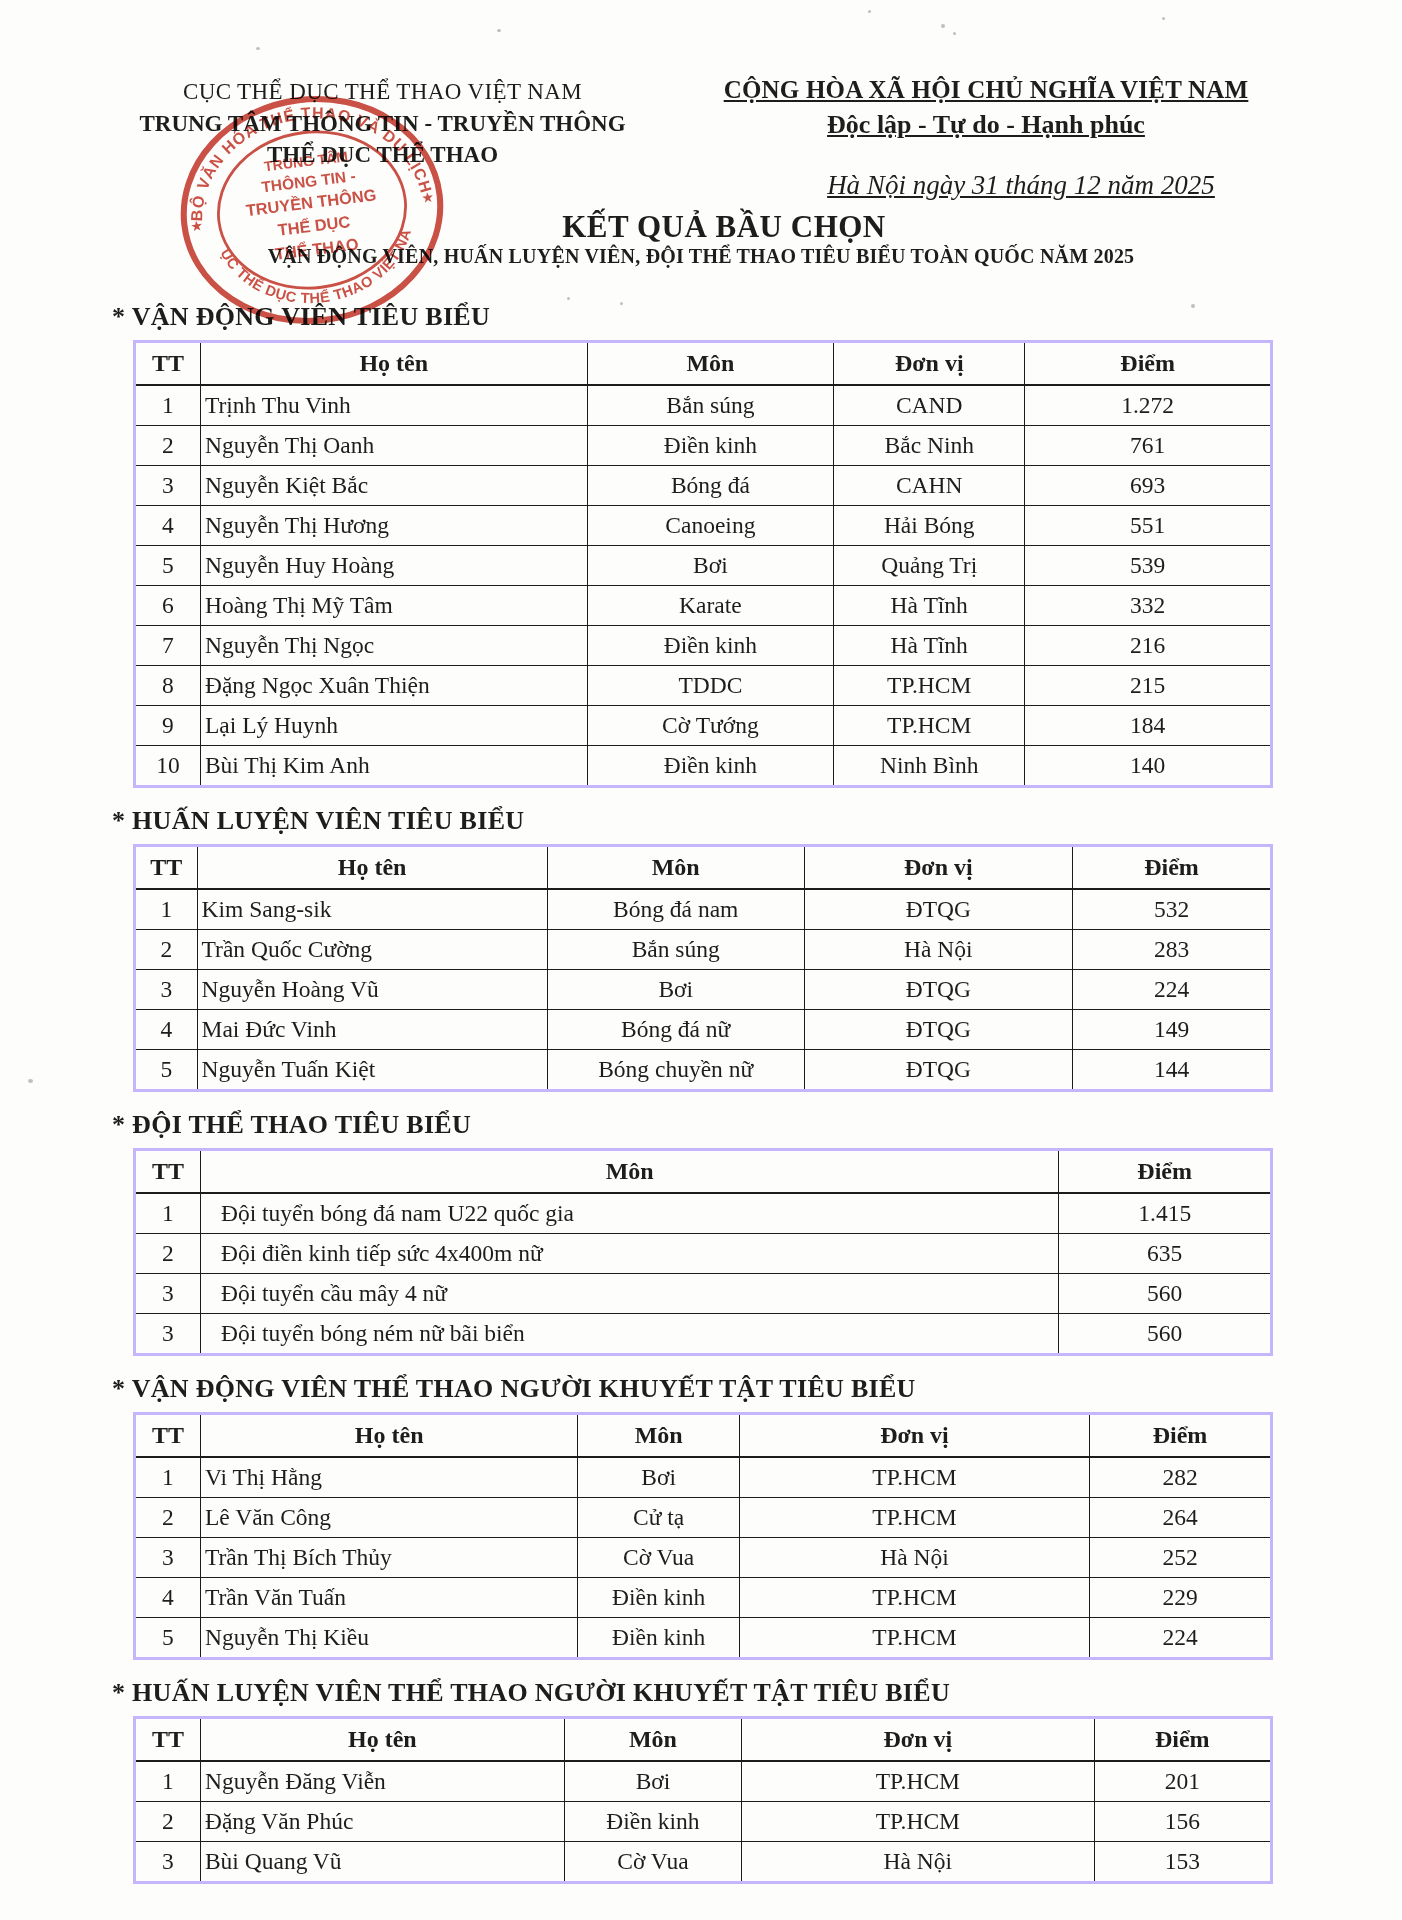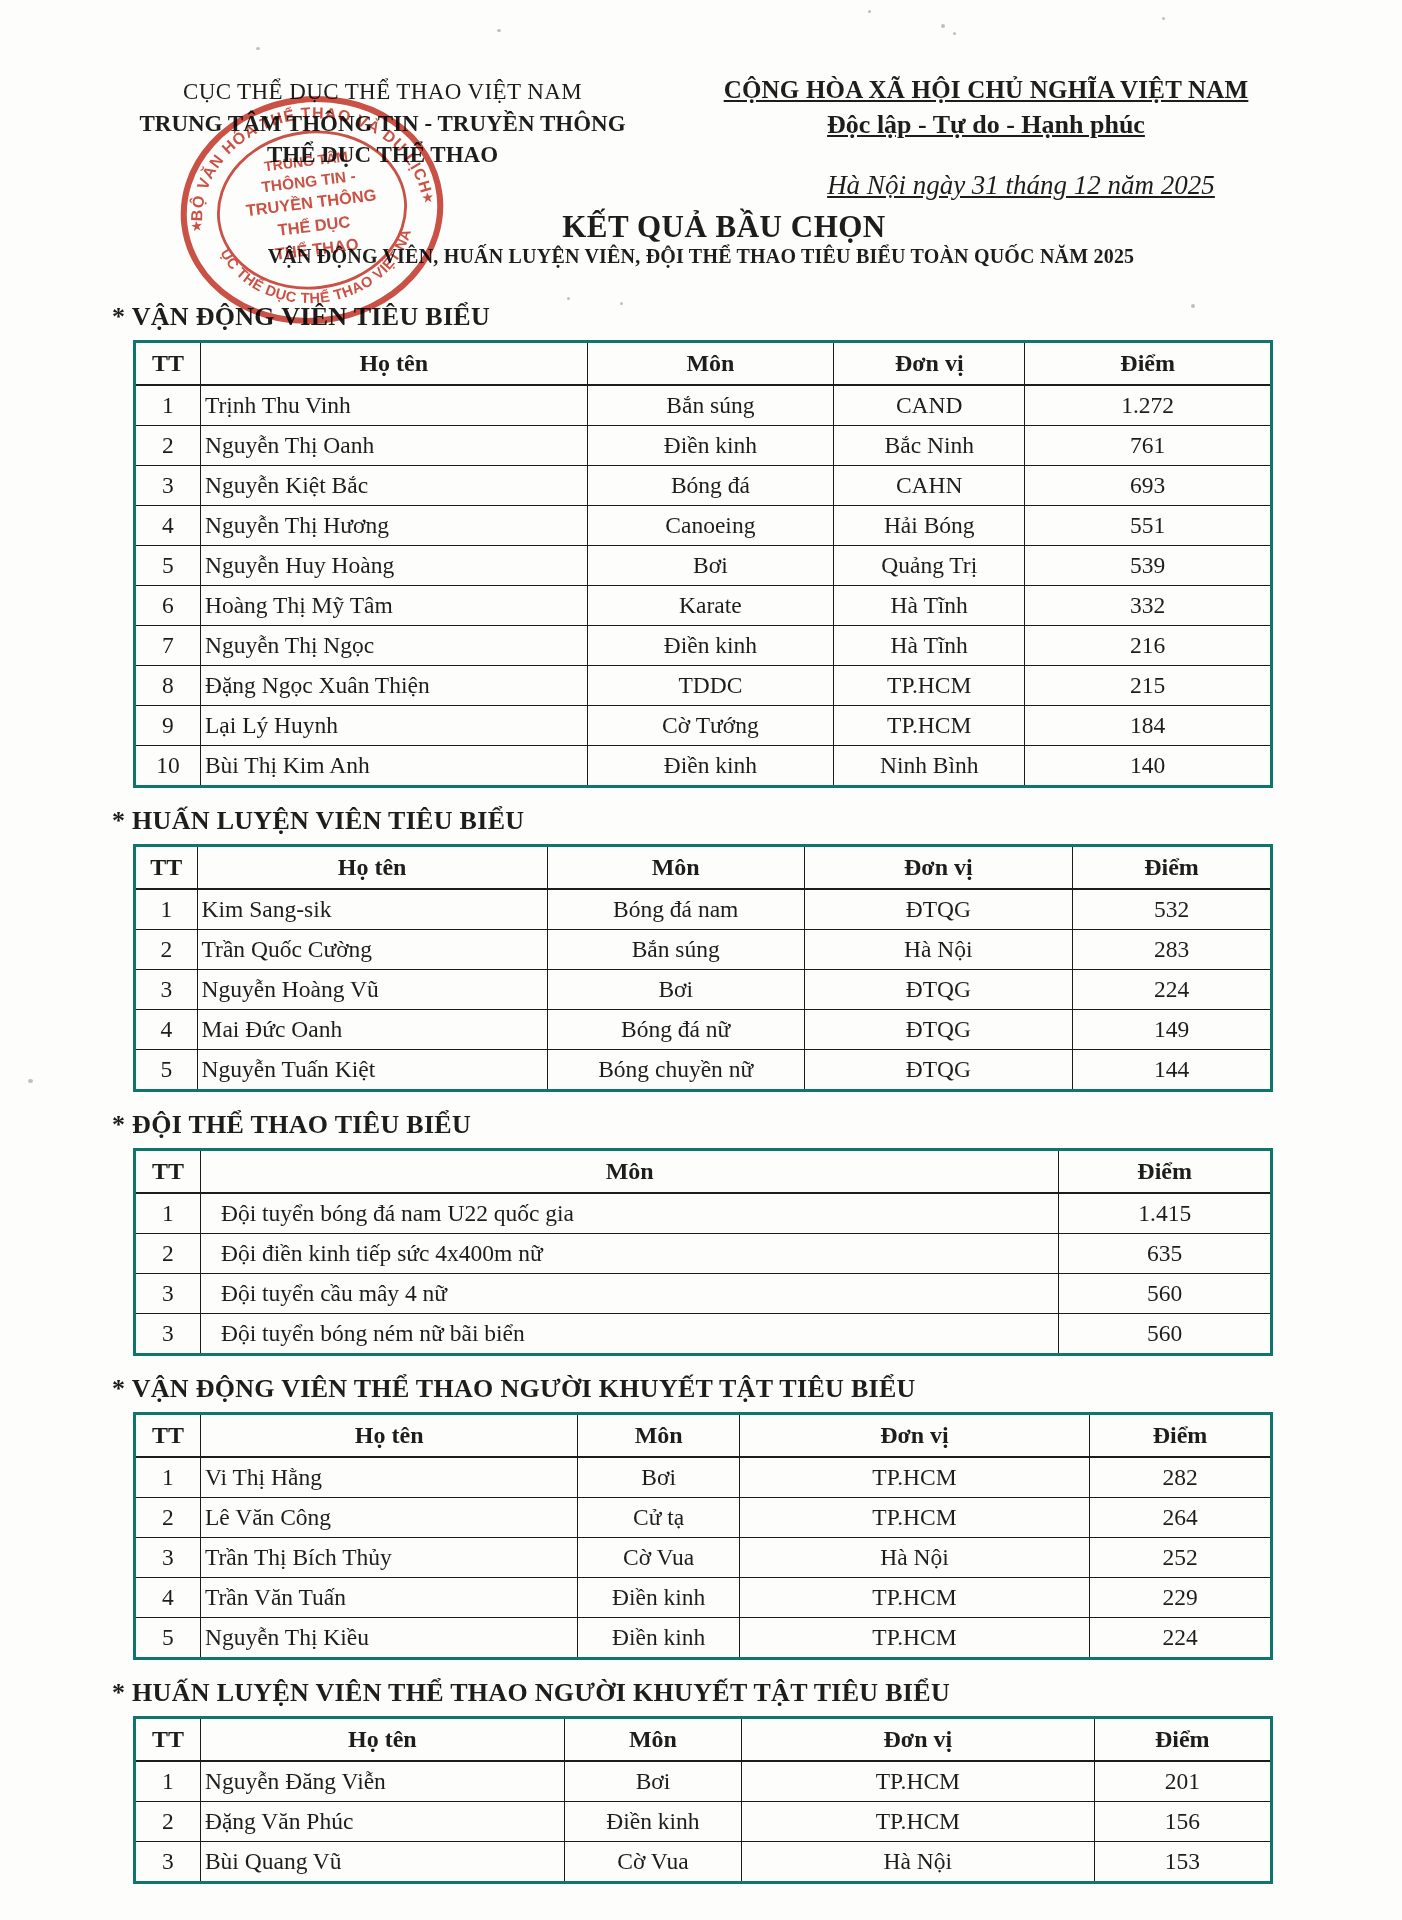--- a/index.html
+++ b/index.html
@@ -34,21 +34,21 @@
   .title2{text-align:center;font-size:20px;font-weight:bold;margin-top:0;letter-spacing:.2px;}
   
   .section-heading{
     font-size:26px;font-weight:bold;
     margin:18px 0 8px 112px;letter-spacing:.3px;
   }
   .section-heading.first{margin-top:34px;}
   table.doc-table{
     border-collapse:collapse;table-layout:fixed;
     width:1140px;margin-left:133px;
-    border:3px solid #0f766e;
+    border:3px solid #c4b5fd;
   }
   table.doc-table th,table.doc-table td{
     border:1.7px solid #1c1c1a;
     padding:0 4px;text-align:center;vertical-align:middle;
     overflow:hidden;white-space:nowrap;
   }
   table.doc-table th{height:41px;font-size:24px;font-weight:bold;border-bottom-width:2.4px;}
   table.doc-table td{height:39px;font-size:23.5px;}
   table.t-name td:nth-child(2){text-align:left;padding-left:4px;}
   table.t-team td:nth-child(2){text-align:left;padding-left:20px;}
@@ -267,21 +267,21 @@
         </tr>
         <tr>
           <td>3</td>
           <td>Nguyễn Hoàng Vũ</td>
           <td>Bơi</td>
           <td>ĐTQG</td>
           <td>224</td>
         </tr>
         <tr>
           <td>4</td>
-          <td>Mai Đức Oanh</td>
+          <td>Mai Đức Vinh</td>
           <td>Bóng đá nữ</td>
           <td>ĐTQG</td>
           <td>149</td>
         </tr>
         <tr>
           <td>5</td>
           <td>Nguyễn Tuấn Kiệt</td>
           <td>Bóng chuyền nữ</td>
           <td>ĐTQG</td>
           <td>144</td>

